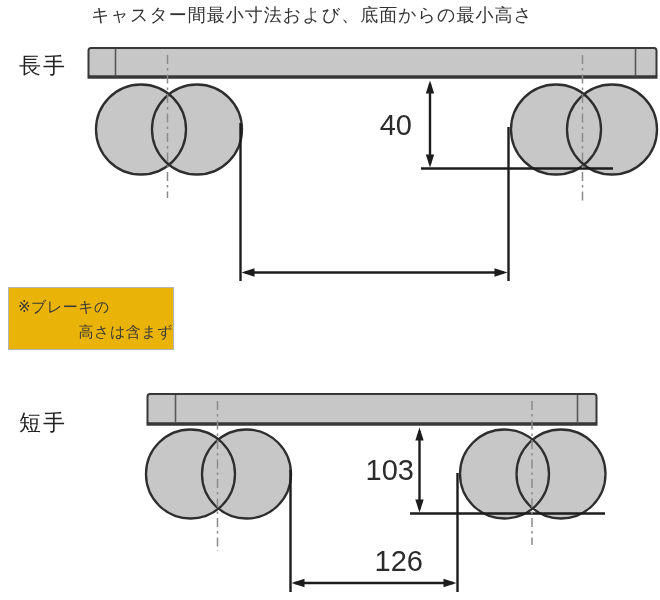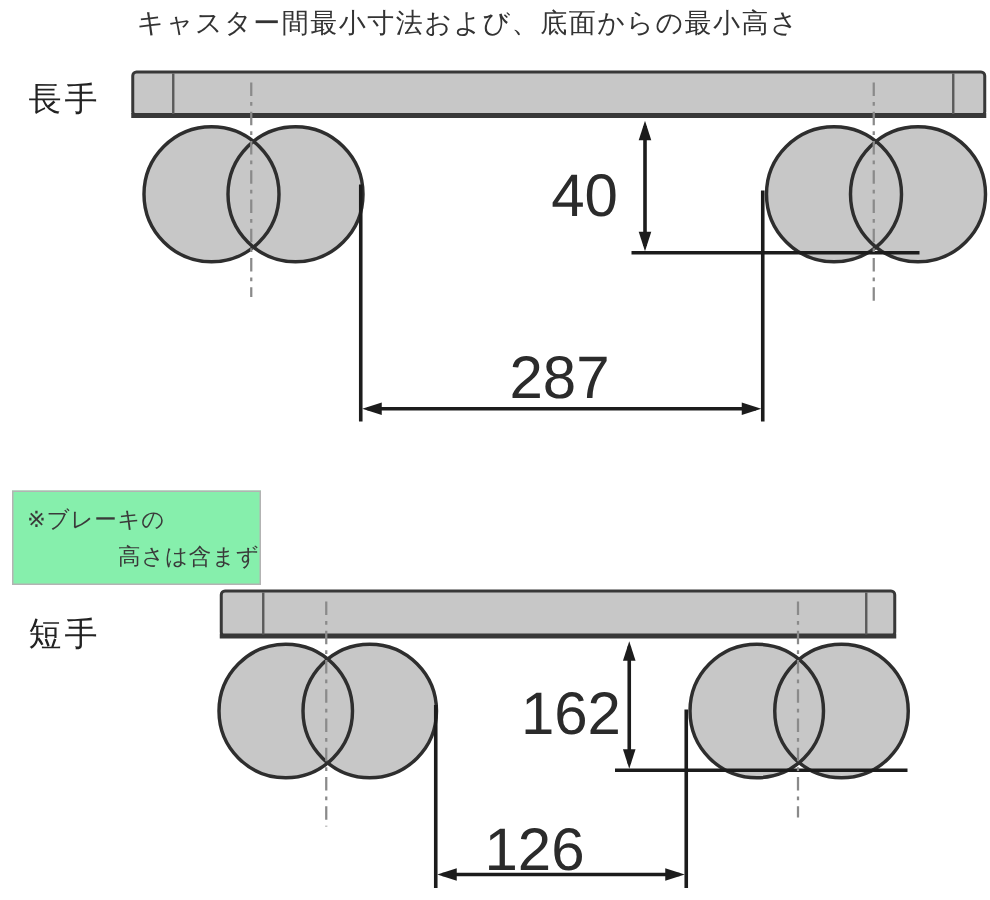--- a/index.html
+++ b/index.html
@@ -25,33 +25,33 @@
     text-align:center;font-size:18px;letter-spacing:1px;color:#333;
     white-space:nowrap;
   }
   .side-label{
     position:absolute;left:19px;font-size:22px;color:#222;letter-spacing:2px;
   }
   .label-long{top:51px;}
   .label-short{top:396px;margin-top:12px;}
 
   .dim-text{
-    position:absolute;font-size:40px;color:var(--text-color);
+    position:absolute;font-size:29px;color:var(--text-color);
     font-family:"Liberation Sans",sans-serif;white-space:nowrap;
   }
   .dim-40 {left:330px;top:109px;width:82px;text-align:right;}
   .dim-287{left:323px;top:230px;width:100px;text-align:center;}
   .dim-122{left:330px;top:454px;width:84px;text-align:right;}
-  .dim-126{left:323px;top:545px;width:100px;text-align:left;}
+  .dim-126{left:323px;top:545px;width:100px;text-align:right;}
 
   .note-box{
     position:absolute;left:8px;top:287px;width:166px;height:63px;
-    border:1.5px solid var(--note-border);background:#86efac;
+    border:1.5px solid var(--note-border);background:#eab308;
     font-size:15px;line-height:25px;color:#3a3a3a;
-    padding:6px 0 0 9px;box-sizing:border-box;letter-spacing:0.5px;margin-top:40px;
+    padding:6px 0 0 9px;box-sizing:border-box;letter-spacing:0.5px;
   }
   .note-box .indent{margin-left:15px;text-align:right;}
 
   
   .plate{fill:var(--shape-fill);stroke:var(--shape-outline);stroke-width:2;}
   .plate-bottom{stroke:var(--shape-outline);stroke-width:3.4;}
   .endcap{stroke:#5a5a5a;stroke-width:1.6;}
   .wheel{fill:var(--shape-fill);stroke:none;}
   .wheel-rim{fill:none;stroke:#2e2e2e;stroke-width:2.3;}
   .centerline{stroke:var(--centerline);stroke-width:1.5;stroke-dasharray:9 4 2.5 4;}
@@ -151,22 +151,21 @@
       </g>
     </g>
   </svg>
 
   <div class="title">キャスター間最小寸法および、底面からの最小高さ</div>
 
   <div class="side-label label-long">長手</div>
   <div class="side-label label-short">短手</div>
 
   <div class="dim-text dim-40">40</div>
-  <div class="dim-text dim-287">287</div>
-  <div class="dim-text dim-122">162</div>
+  <div class="dim-text dim-122">103</div>
   <div class="dim-text dim-126">126</div>
 
   <div class="note-box">
     <div>※ブレーキの</div>
     <div class="indent">高さは含まず</div>
   </div>
 
 </div>
 
 </body></html>

